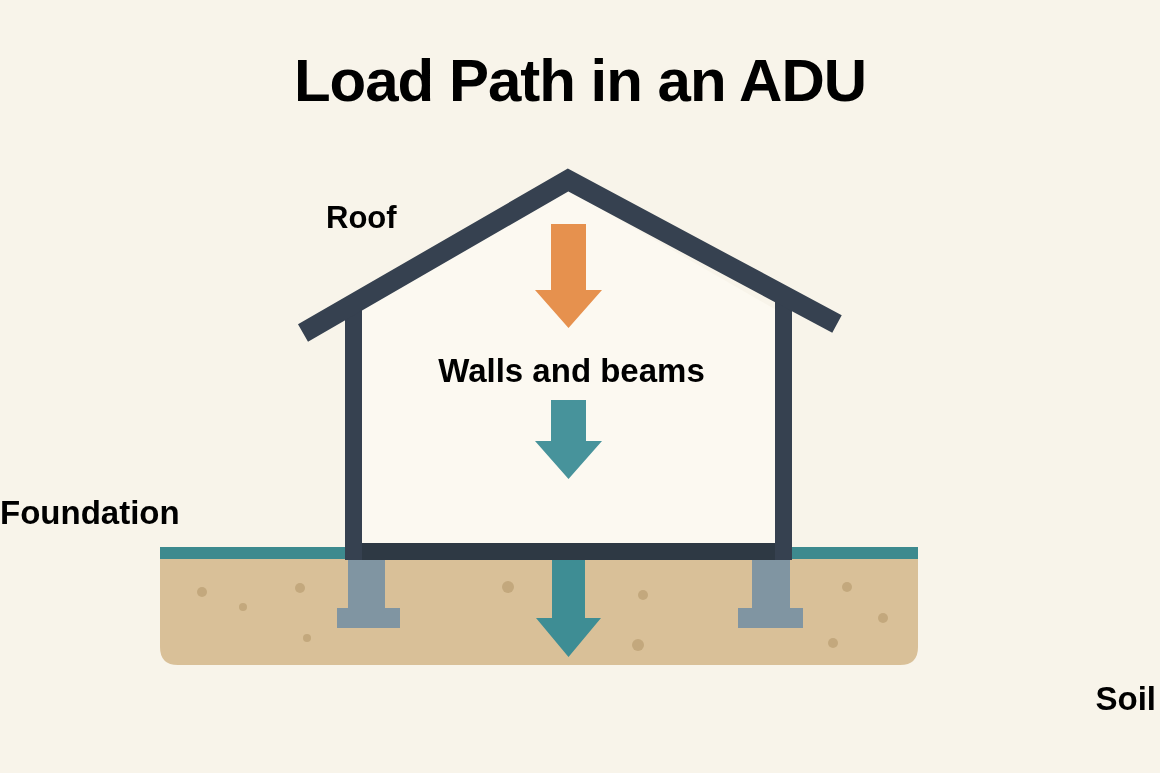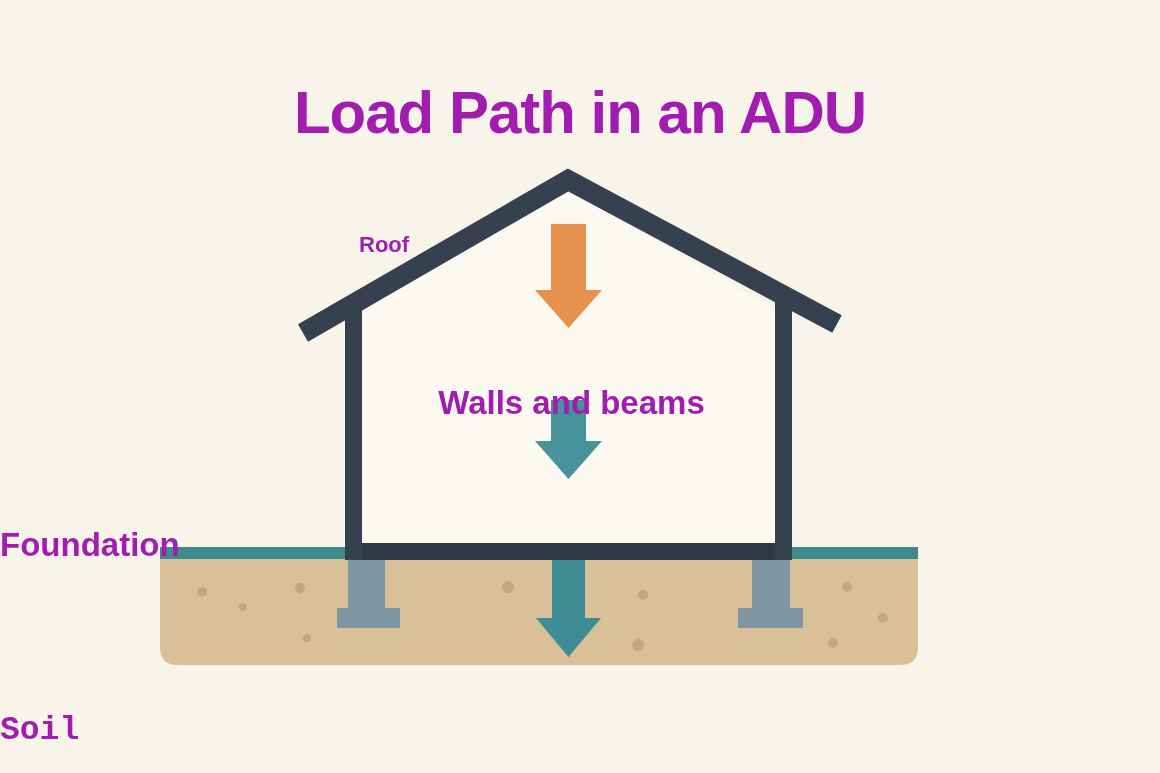--- a/index.html
+++ b/index.html
@@ -15,60 +15,58 @@
     background: #f8f4ea;
     overflow: hidden;
   }
   .diagram-svg {
     position: absolute;
     left: 0;
     top: 0;
   }
   .label {
     position: absolute;
-    color: #a21caf;
+    color: #000000;
     font-weight: 700;
     white-space: nowrap;
-    margin-top: 32px;
   }
   .title {
     left: 0;
     right: 0;
     top: 46px;
     text-align: center;
     font-size: 60px;
     letter-spacing: -1px;
   }
   .roof-label {
-    left: 359px;
+    left: 326px;
     top: 200px;
-    font-size: 22px;
+    font-size: 31px;
   }
   .walls-label {
     left: 0;
     right: 25px;
     top: 352px;
     text-align: center;
     font-size: 33px;
     padding-left: 8px;
   }
   .foundation-label {
     left: 0;
     right: 22px;
     top: 494px;
     text-align: left;
     font-size: 33px;
   }
   .soil-label {
     left: 0;
-    right: 10px;
+    right: 4px;
     top: 680px;
-    text-align: left;
+    text-align: right;
     font-size: 33px;
-    font-family: Liberation Mono, monospace;
   }
 </style>
 </head>
 <body>
 
 <div class="canvas">
 
   <svg class="diagram-svg" width="1160" height="773" viewBox="0 0 1160 773">
 
     <polygon points="568,190 785,315 785,545 352,545 352,315" fill="#fcf9f1"></polygon>

